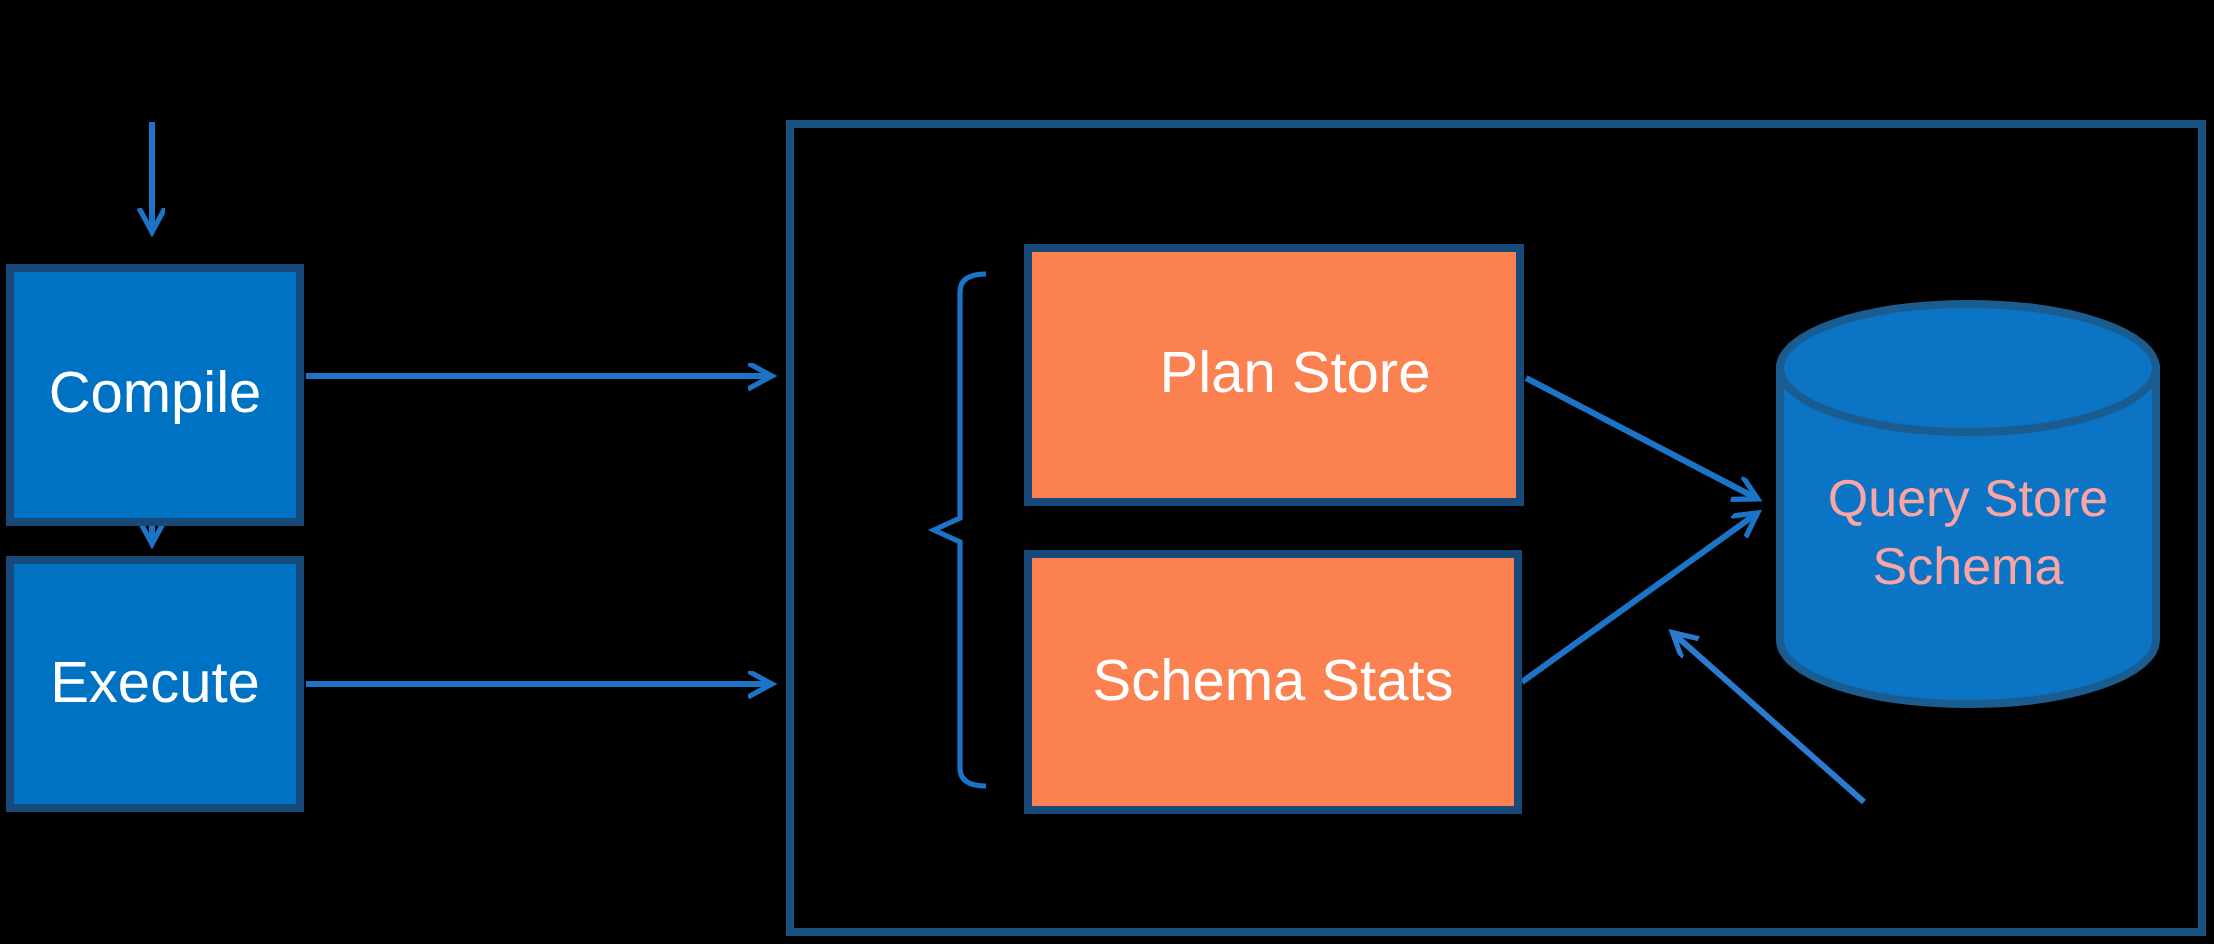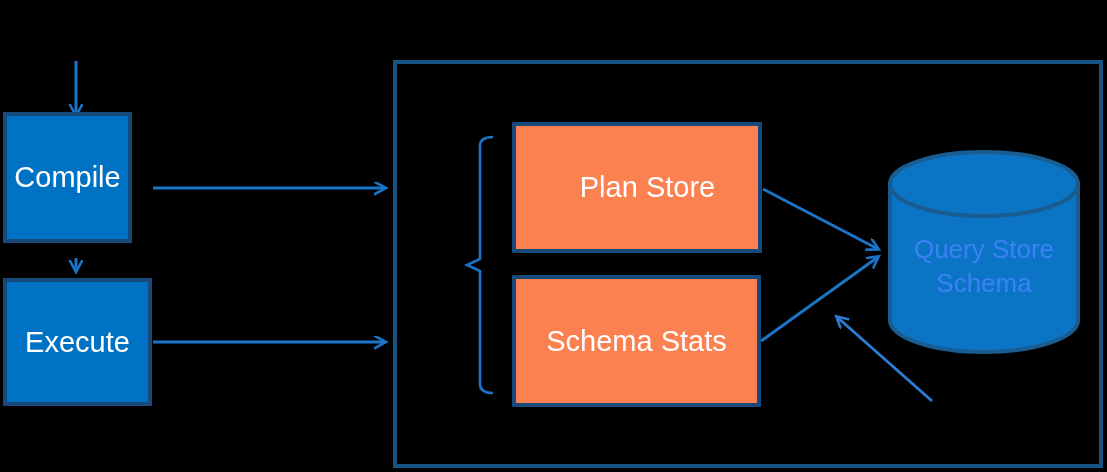--- a/index.html
+++ b/index.html
@@ -14,33 +14,33 @@
   .node{
     position:absolute;
     box-sizing:border-box;
     border:4px solid #17497A;
     display:flex;align-items:center;justify-content:center;
     color:#FFFFFF;
   }
   .node .lbl{white-space:nowrap;}
   .blue-node{background:#0072C4;font-size:29px;}
   .orange-node{background:#FC8150;font-size:29px;}
-  #compile-node{left:3px;top:112px;width:129px;height:131px;text-align:center;}
+  #compile-node{left:3px;top:132px;width:149px;height:131px;text-align:center;}
   #execute-node{left:3px;top:278px;width:149px;height:128px;}
   #container-rect{
     position:absolute;box-sizing:border-box;
     left:393px;top:60px;width:710px;height:408px;
     border:4px solid #175380;background:transparent;
   }
   #plan-store-node{left:512px;top:122px;width:250px;height:131px;padding-left:21px;}
   #runtime-stats-node{left:512px;top:275px;width:249px;height:132px;}
   #arrows-layer{position:absolute;left:0;top:0;pointer-events:none;}
   #cylinder-label{
     position:absolute;left:890px;top:232px;width:188px;
-    color:#3b82f6;font-size:26px;line-height:34px;text-align:center;
+    color:#fca5a5;font-size:26px;line-height:34px;text-align:center;
   }
 </style>
 </head>
 <body>
 
 <div class="stage">
 
   <div id="container-rect"></div>
 
   <svg id="arrows-layer" width="1107" height="472" viewBox="0 0 1107 472">

